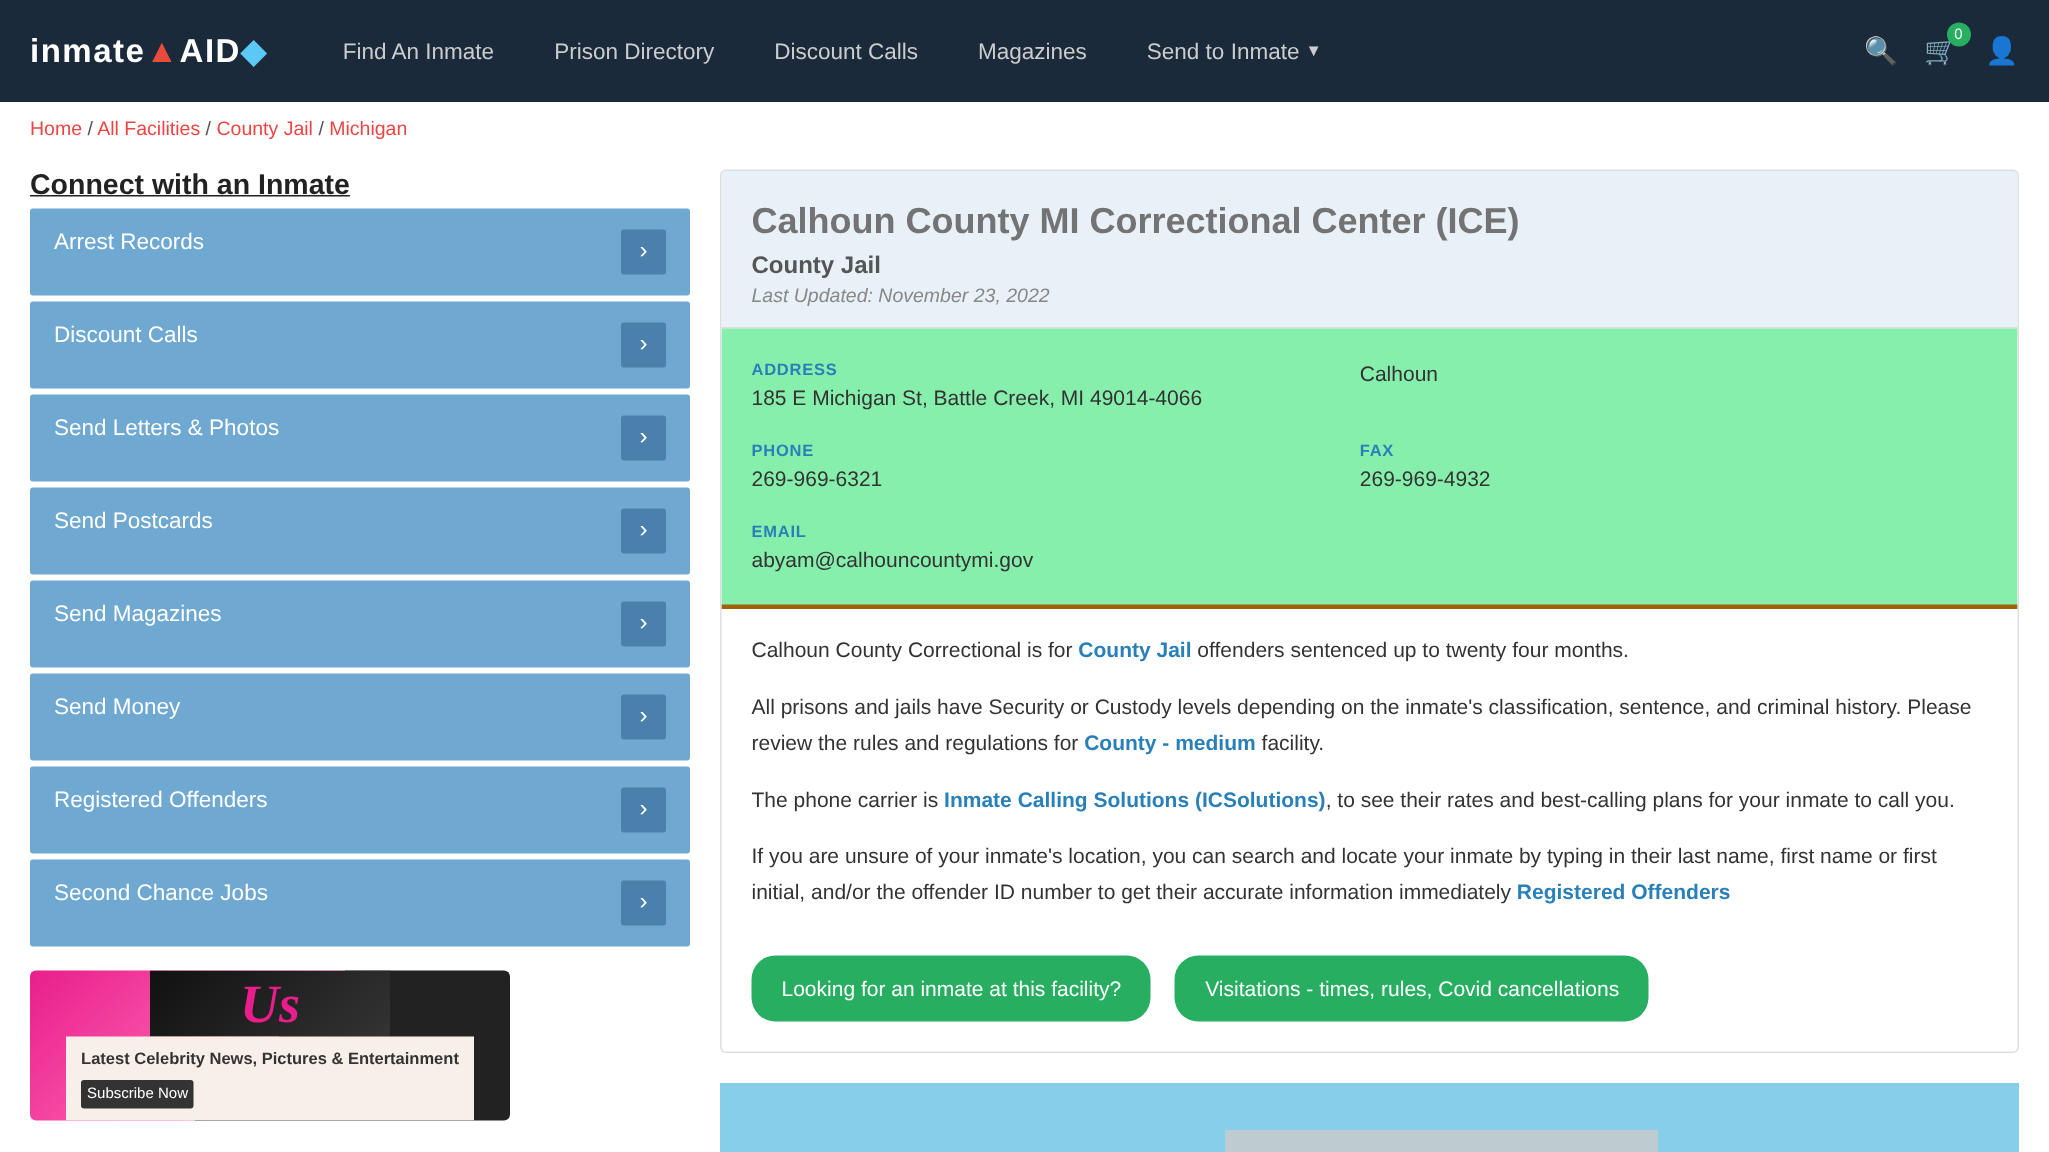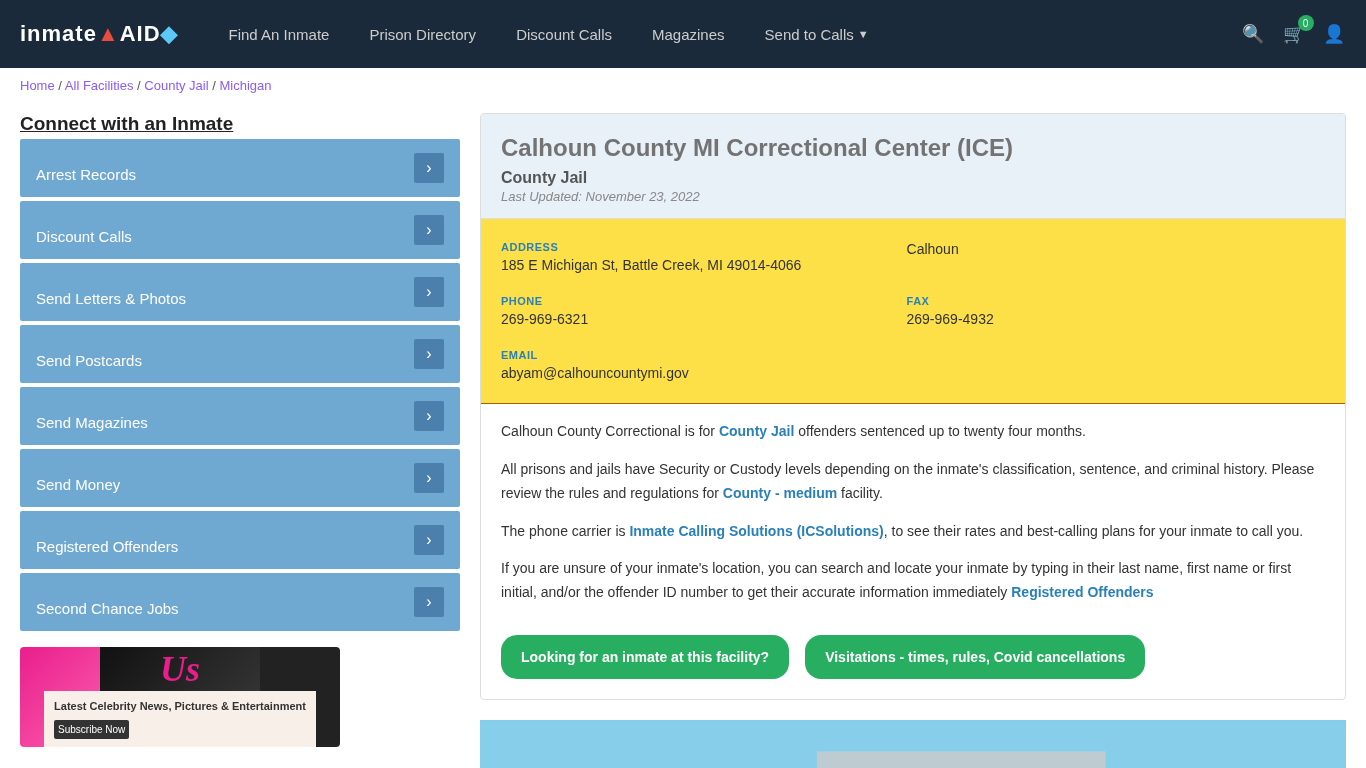--- a/index.html
+++ b/index.html
@@ -70,21 +70,21 @@
       display: flex;
       align-items: center;
       justify-content: center;
     }
 
     
     .breadcrumb {
       padding: 10px 20px;
       font-size: 13px;
     }
-    .breadcrumb a { color: #8b5cf6; text-decoration: none; }
+    .breadcrumb a { color: #ef4444; text-decoration: none; }
     .breadcrumb span { color: #555; }
 
     
     .main-content {
       display: flex;
       padding: 10px 20px;
       gap: 20px;
     }
 
     
@@ -101,21 +101,21 @@
     }
     .sidebar-menu {
       display: flex;
       flex-direction: column;
       gap: 4px;
     }
     .sidebar-item {
       background: #6fa8d0;
       color: #fff;
       display: flex;
-      align-items: flex-end;
+      align-items: flex-start;
       justify-content: space-between;
       padding: 14px 16px;
       cursor: pointer;
       font-size: 15px;
       border-radius: 2px;
     }
     .sidebar-item .arrow {
       background: #4a80ab;
       width: 30px;
       height: 30px;
@@ -206,22 +206,22 @@
     .facility-updated {
       font-size: 13px;
       color: #888;
       font-style: italic;
       margin-top: 2px;
     }
     .facility-details {
       display: flex;
       flex-wrap: wrap;
       padding: 16px 20px;
-      background: #fde047;
-      border-bottom: 1px solid #a16207;
+      background: #86efac;
+      border-bottom: 3px solid #a16207;
       gap: 10px;
     }
     .detail-col {
       width: 48%;
       padding: 6px 0;
     }
     .detail-label {
       font-size: 11px;
       font-weight: bold;
       color: #2980b9;
@@ -256,21 +256,21 @@
       gap: 16px;
       padding: 0 20px 20px;
       flex-wrap: wrap;
     }
     .btn-green {
       background: #27ae60;
       color: #fff;
       border: none;
       padding: 14px 20px;
       font-size: 14px;
-      font-weight: bold;
+      font-weight: normal;
       cursor: pointer;
       border-radius: 16px;
       text-decoration: none;
       display: inline-block;
     }
 
     
     .facility-image {
       width: 100%;
       height: 130px;
@@ -299,21 +299,21 @@
     <span class="logo-text">
       <span style="color:#fff;">inmate</span><span style="color:#e74c3c;">▲</span><span style="color:#fff;">AID</span><span style="color:#5bc8f5;">◆</span>
     </span>
   </div>
   <nav class="nav-links">
     <a class="nav-link">Find An Inmate</a>
     <a class="nav-link">Prison Directory</a>
     <a class="nav-link">Discount Calls</a>
     <a class="nav-link">Magazines</a>
     <a class="nav-link nav-link-dropdown">
-      <span>Send to Calls</span>
+      <span>Send to Inmate</span>
       <span style="font-size:11px;">▼</span>
     </a>
   </nav>
   <div class="header-actions">
     <span class="header-icon">🔍</span>
     <div class="cart-wrapper">
       <span class="header-icon">🛒</span>
       <span class="cart-badge">0</span>
     </div>
     <span class="header-icon">👤</span>

